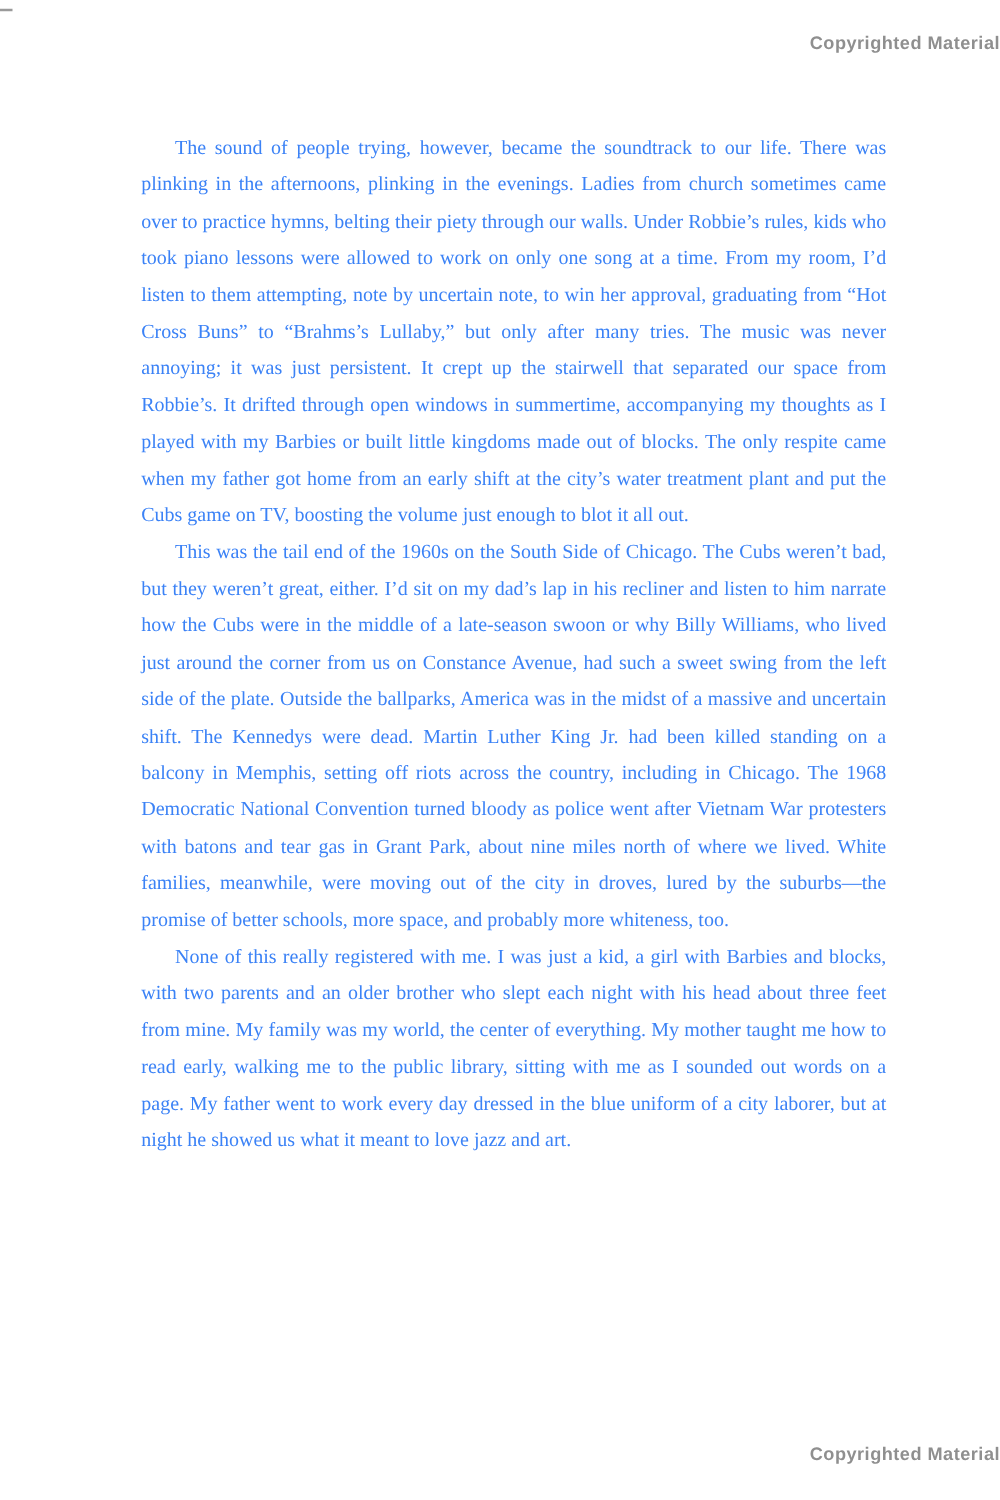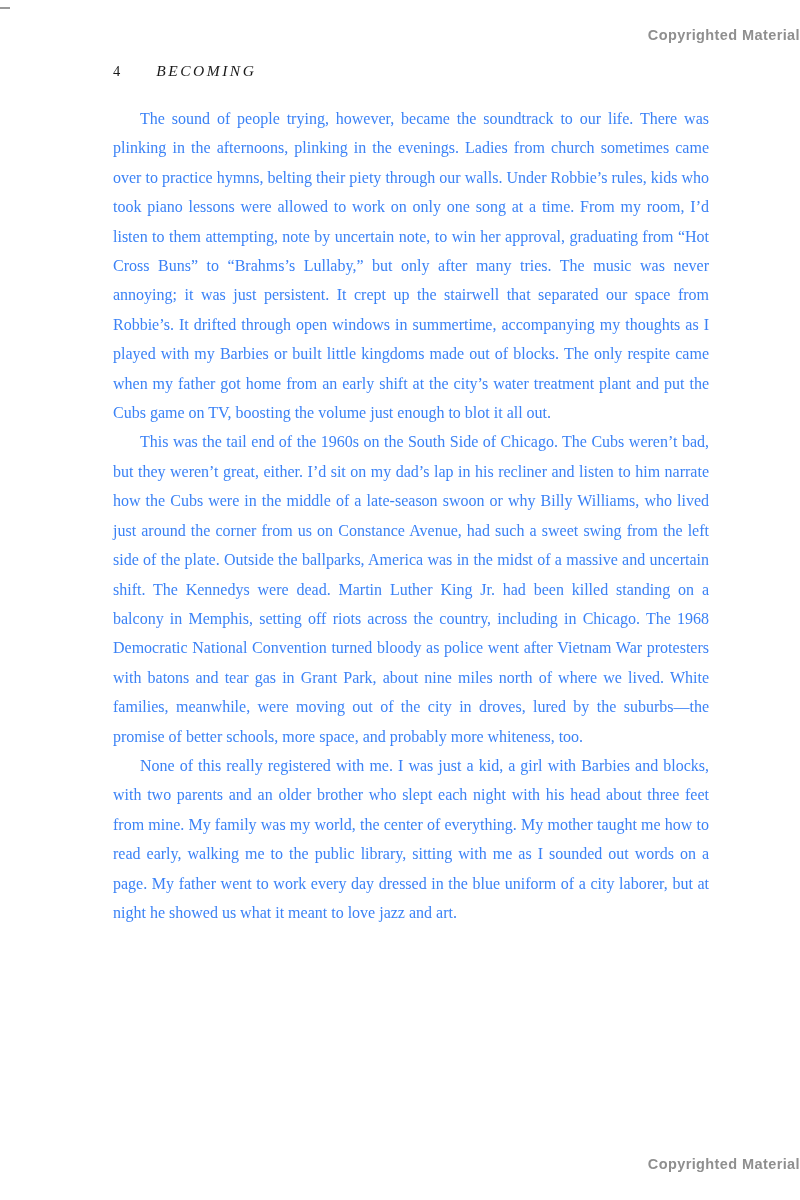--- a/index.html
+++ b/index.html
@@ -71,24 +71,20 @@
 </style>
 </head>
 <body>
 
 <div class="page">
 
   <div class="scan-artifact"></div>
 
   <div class="copyright top">Copyrighted Material</div>
 
-  <div class="page-header">
-    <span class="page-number">4</span>
-    <span class="book-title">BECOMING</span>
-  </div>
 
   <div class="body-text">
     <p>The sound of people trying, however, became the soundtrack to our life. There was plinking in the afternoons, plinking in the evenings. Ladies from church sometimes came over to practice hymns, belting their piety through our walls. Under Robbie’s rules, kids who took piano lessons were allowed to work on only one song at a time. From my room, I’d listen to them attempting, note by uncertain note, to win her approval, graduating from “Hot Cross Buns” to “Brahms’s Lullaby,” but only after many tries. The music was never annoying; it was just persistent. It crept up the stairwell that separated our space from Robbie’s. It drifted through open windows in summertime, accompanying my thoughts as I played with my Barbies or built little kingdoms made out of blocks. The only respite came when my father got home from an early shift at the city’s water treatment plant and put the Cubs game on TV, boosting the volume just enough to blot it all out.</p>
     <p>This was the tail end of the 1960s on the South Side of Chicago. The Cubs weren’t bad, but they weren’t great, either. I’d sit on my dad’s lap in his recliner and listen to him narrate how the Cubs were in the middle of a late-season swoon or why Billy Williams, who lived just around the corner from us on Constance Avenue, had such a sweet swing from the left side of the plate. Outside the ballparks, America was in the midst of a massive and uncertain shift. The Kennedys were dead. Martin Luther King Jr. had been killed standing on a balcony in Memphis, setting off riots across the country, including in Chicago. The 1968 Democratic National Convention turned bloody as police went after Vietnam War protesters with batons and tear gas in Grant Park, about nine miles north of where we lived. White families, meanwhile, were moving out of the city in droves, lured by the suburbs—the promise of better schools, more space, and probably more whiteness, too.</p>
     <p>None of this really registered with me. I was just a kid, a girl with Barbies and blocks, with two parents and an older brother who slept each night with his head about three feet from mine. My family was my world, the center of everything. My mother taught me how to read early, walking me to the public library, sitting with me as I sounded out words on a page. My father went to work every day dressed in the blue uniform of a city laborer, but at night he showed us what it meant to love jazz and art.</p>
   </div>
 
   <div class="copyright bottom">Copyrighted Material</div>
 
 </div>

